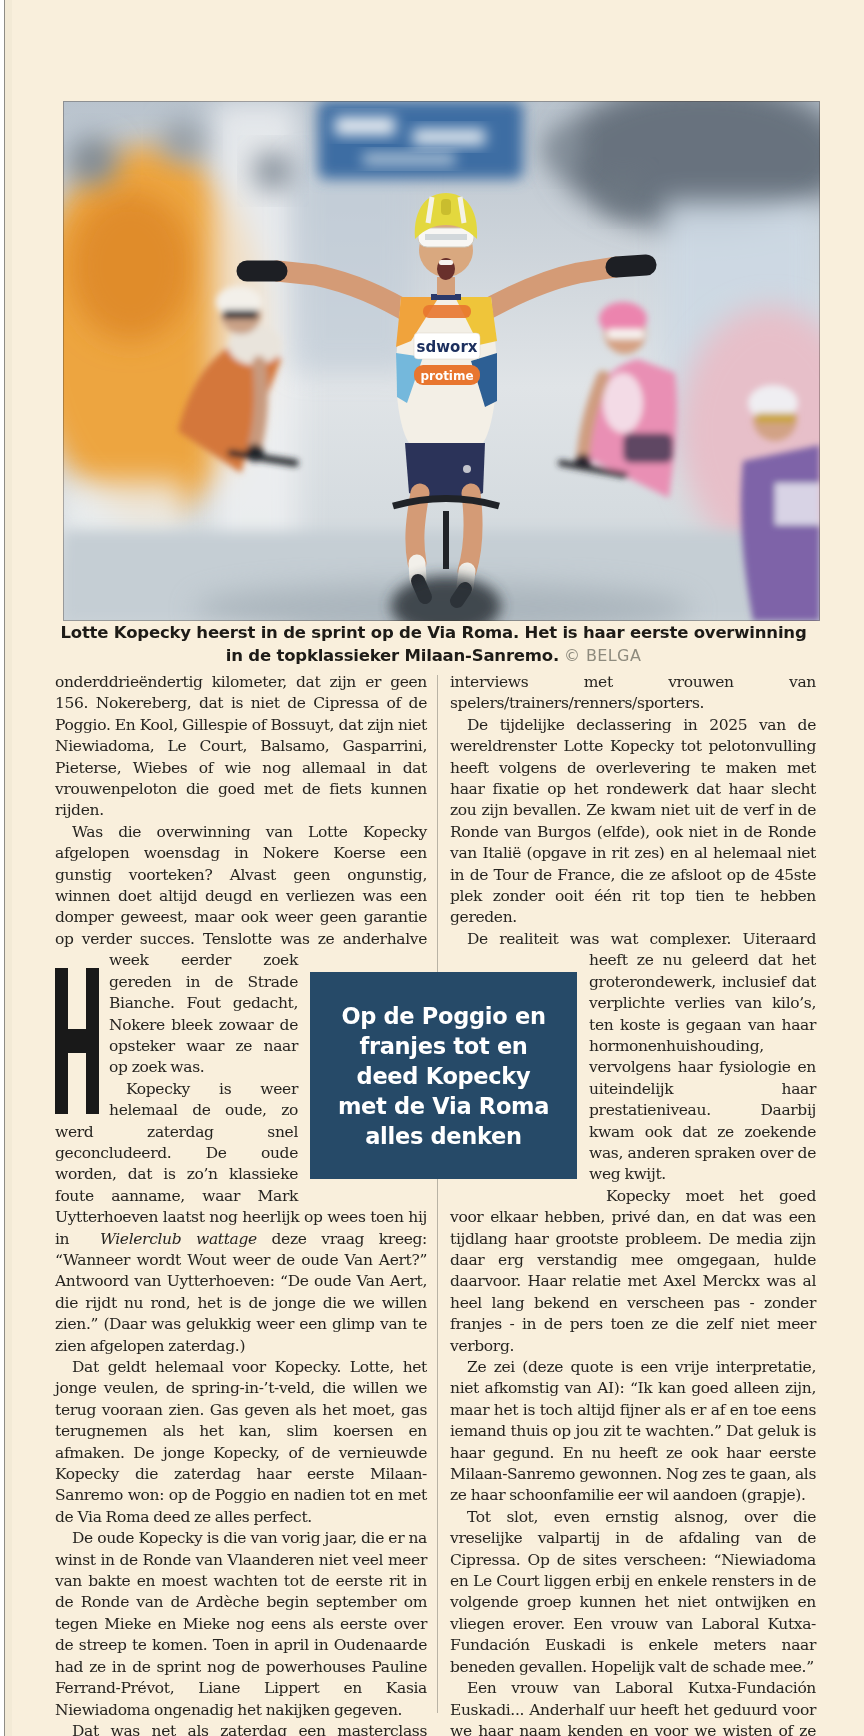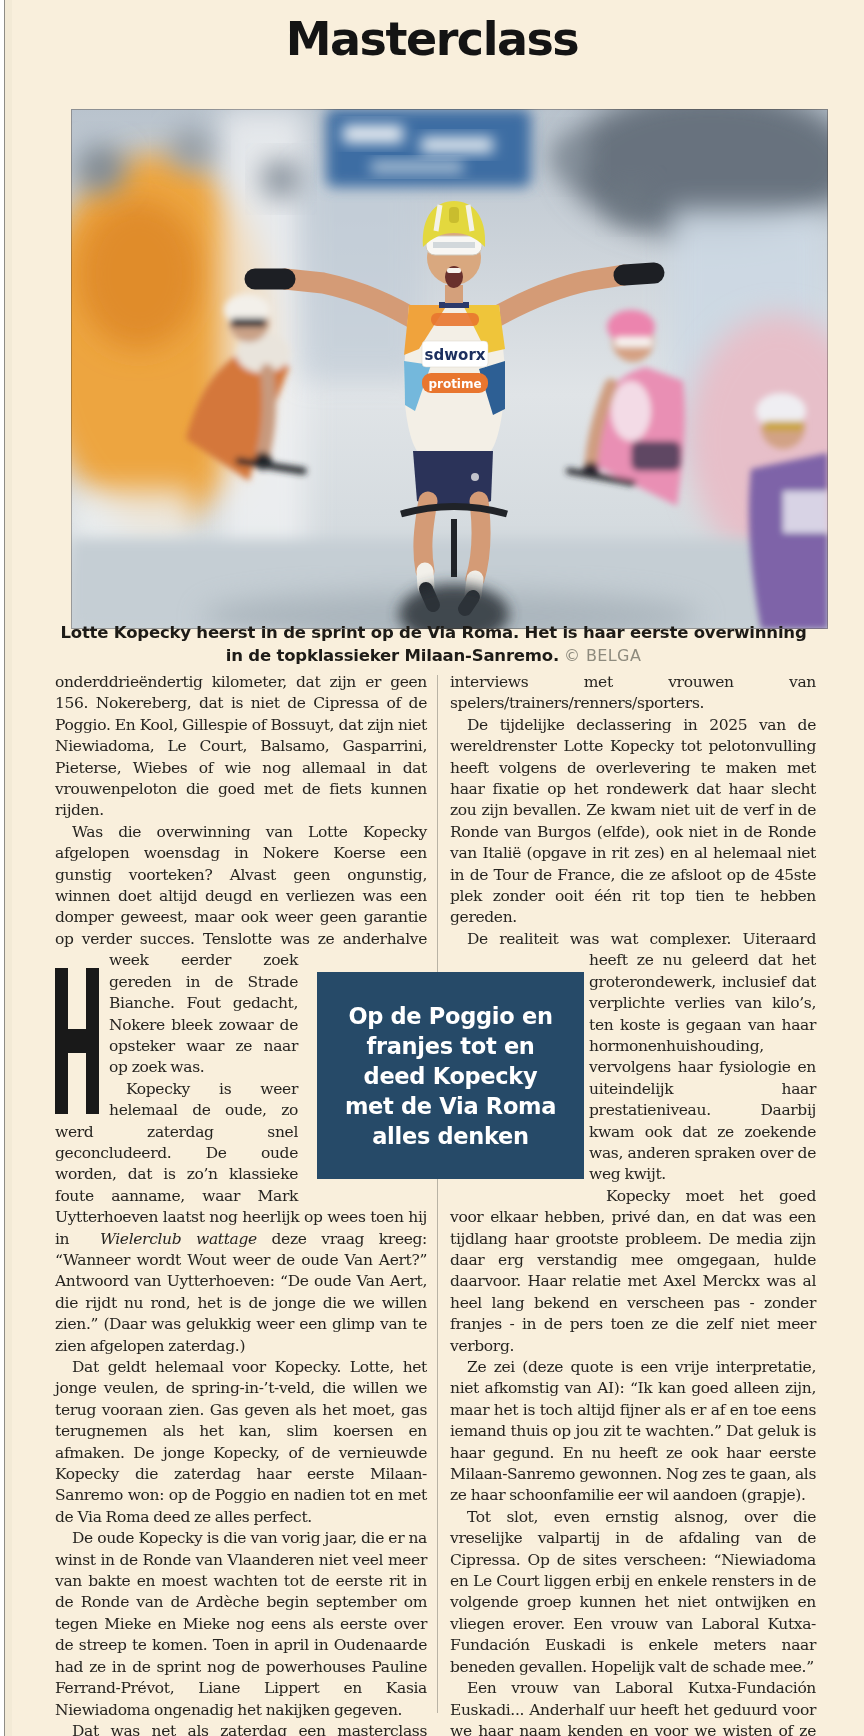--- a/index.html
+++ b/index.html
@@ -5,21 +5,21 @@
   html,body{margin:0;padding:0;}
   body{width:864px;height:1736px;background:#ffffff;font-family:"DejaVu Serif",serif;}
   .page{position:relative;width:864px;height:1736px;background:#f9efdc;overflow:hidden;}
   .scan-edge{position:absolute;left:0;top:0;width:4px;height:100%;background:#ffffff;border-right:1px solid #8f8d86;z-index:5;}
   .scan-soft{position:absolute;left:5px;top:0;width:7px;height:100%;background:#efe5d1;opacity:.55;z-index:4;}
 
   .title{position:absolute;top:12px;left:0;width:864px;margin:0;text-align:center;
          font-family:"DejaVu Sans",sans-serif;font-weight:bold;font-size:46px;
          letter-spacing:-1.5px;color:#141414;}
 
-  .photo-wrap{position:absolute;top:93px;left:55px;width:757px;height:499px;margin:16px;}
+  .photo-wrap{position:absolute;top:93px;left:55px;width:757px;height:499px;margin:8px;}
   .photo-wrap svg{display:block;width:757px;height:520px;}
 
   .caption{position:absolute;top:621px;left:55px;width:757px;text-align:center;
            font-family:"DejaVu Sans",sans-serif;font-weight:bold;font-size:16.5px;
            line-height:23px;color:#1d1b17;letter-spacing:-0.2px;}
   .credit{font-weight:normal;font-size:16px;color:#8e8b7e;letter-spacing:.4px;margin-left:5px;}
 
   .body-wrap{position:absolute;top:672px;left:55px;width:762px;}
   .col{position:absolute;top:0;font-size:15.5px;line-height:21.4px;color:#262420;
        text-align:justify;letter-spacing:-0.35px;word-spacing:-0.5px;}
@@ -32,34 +32,33 @@
   
   .qspacer-r{float:right;width:0;height:292px;}
   .qblock-r{float:right;clear:right;width:129px;height:228px;}
   .qspacer-l{float:left;width:0;height:292px;}
   .qblock-l{float:left;clear:left;width:139px;height:228px;}
 
   .dropcap-box{float:left;width:44px;height:146px;margin:4px 10px 0 0;position:relative;}
   .dropcap-box svg{display:block;}
   .sr{position:absolute;width:1px;height:1px;overflow:hidden;clip-path:inset(50%);}
 
-  .pullquote{position:absolute;left:262px;top:300px;width:267px;height:207px;background:#264a68;
+  .pullquote{position:absolute;left:255px;top:300px;width:267px;height:207px;background:#264a68;
              z-index:2;display:flex;flex-direction:column;justify-content:center;}
   .pullquote .pq-line{font-family:"DejaVu Sans",sans-serif;font-weight:bold;font-size:22.5px;
              line-height:30px;color:#ffffff;text-align:center;letter-spacing:-0.3px;}
   i{font-style:italic;margin-left:16px;}
 </style>
 </head>
 <body>
 
 <div class="page">
   <div class="scan-edge"></div>
   <div class="scan-soft"></div>
 
-  <h1 class="title">Masterclass</h1>
 
   <figure class="photo-wrap">
     <svg viewBox="0 0 757 520" preserveAspectRatio="none" role="img">
       <defs>
         <filter id="b14" x="-50%" y="-50%" width="200%" height="200%">
             <feGaussianBlur stdDeviation="14"></feGaussianBlur>
           </filter>
         <filter id="b7" x="-50%" y="-50%" width="200%" height="200%">
             <feGaussianBlur stdDeviation="7"></feGaussianBlur>
           </filter>

